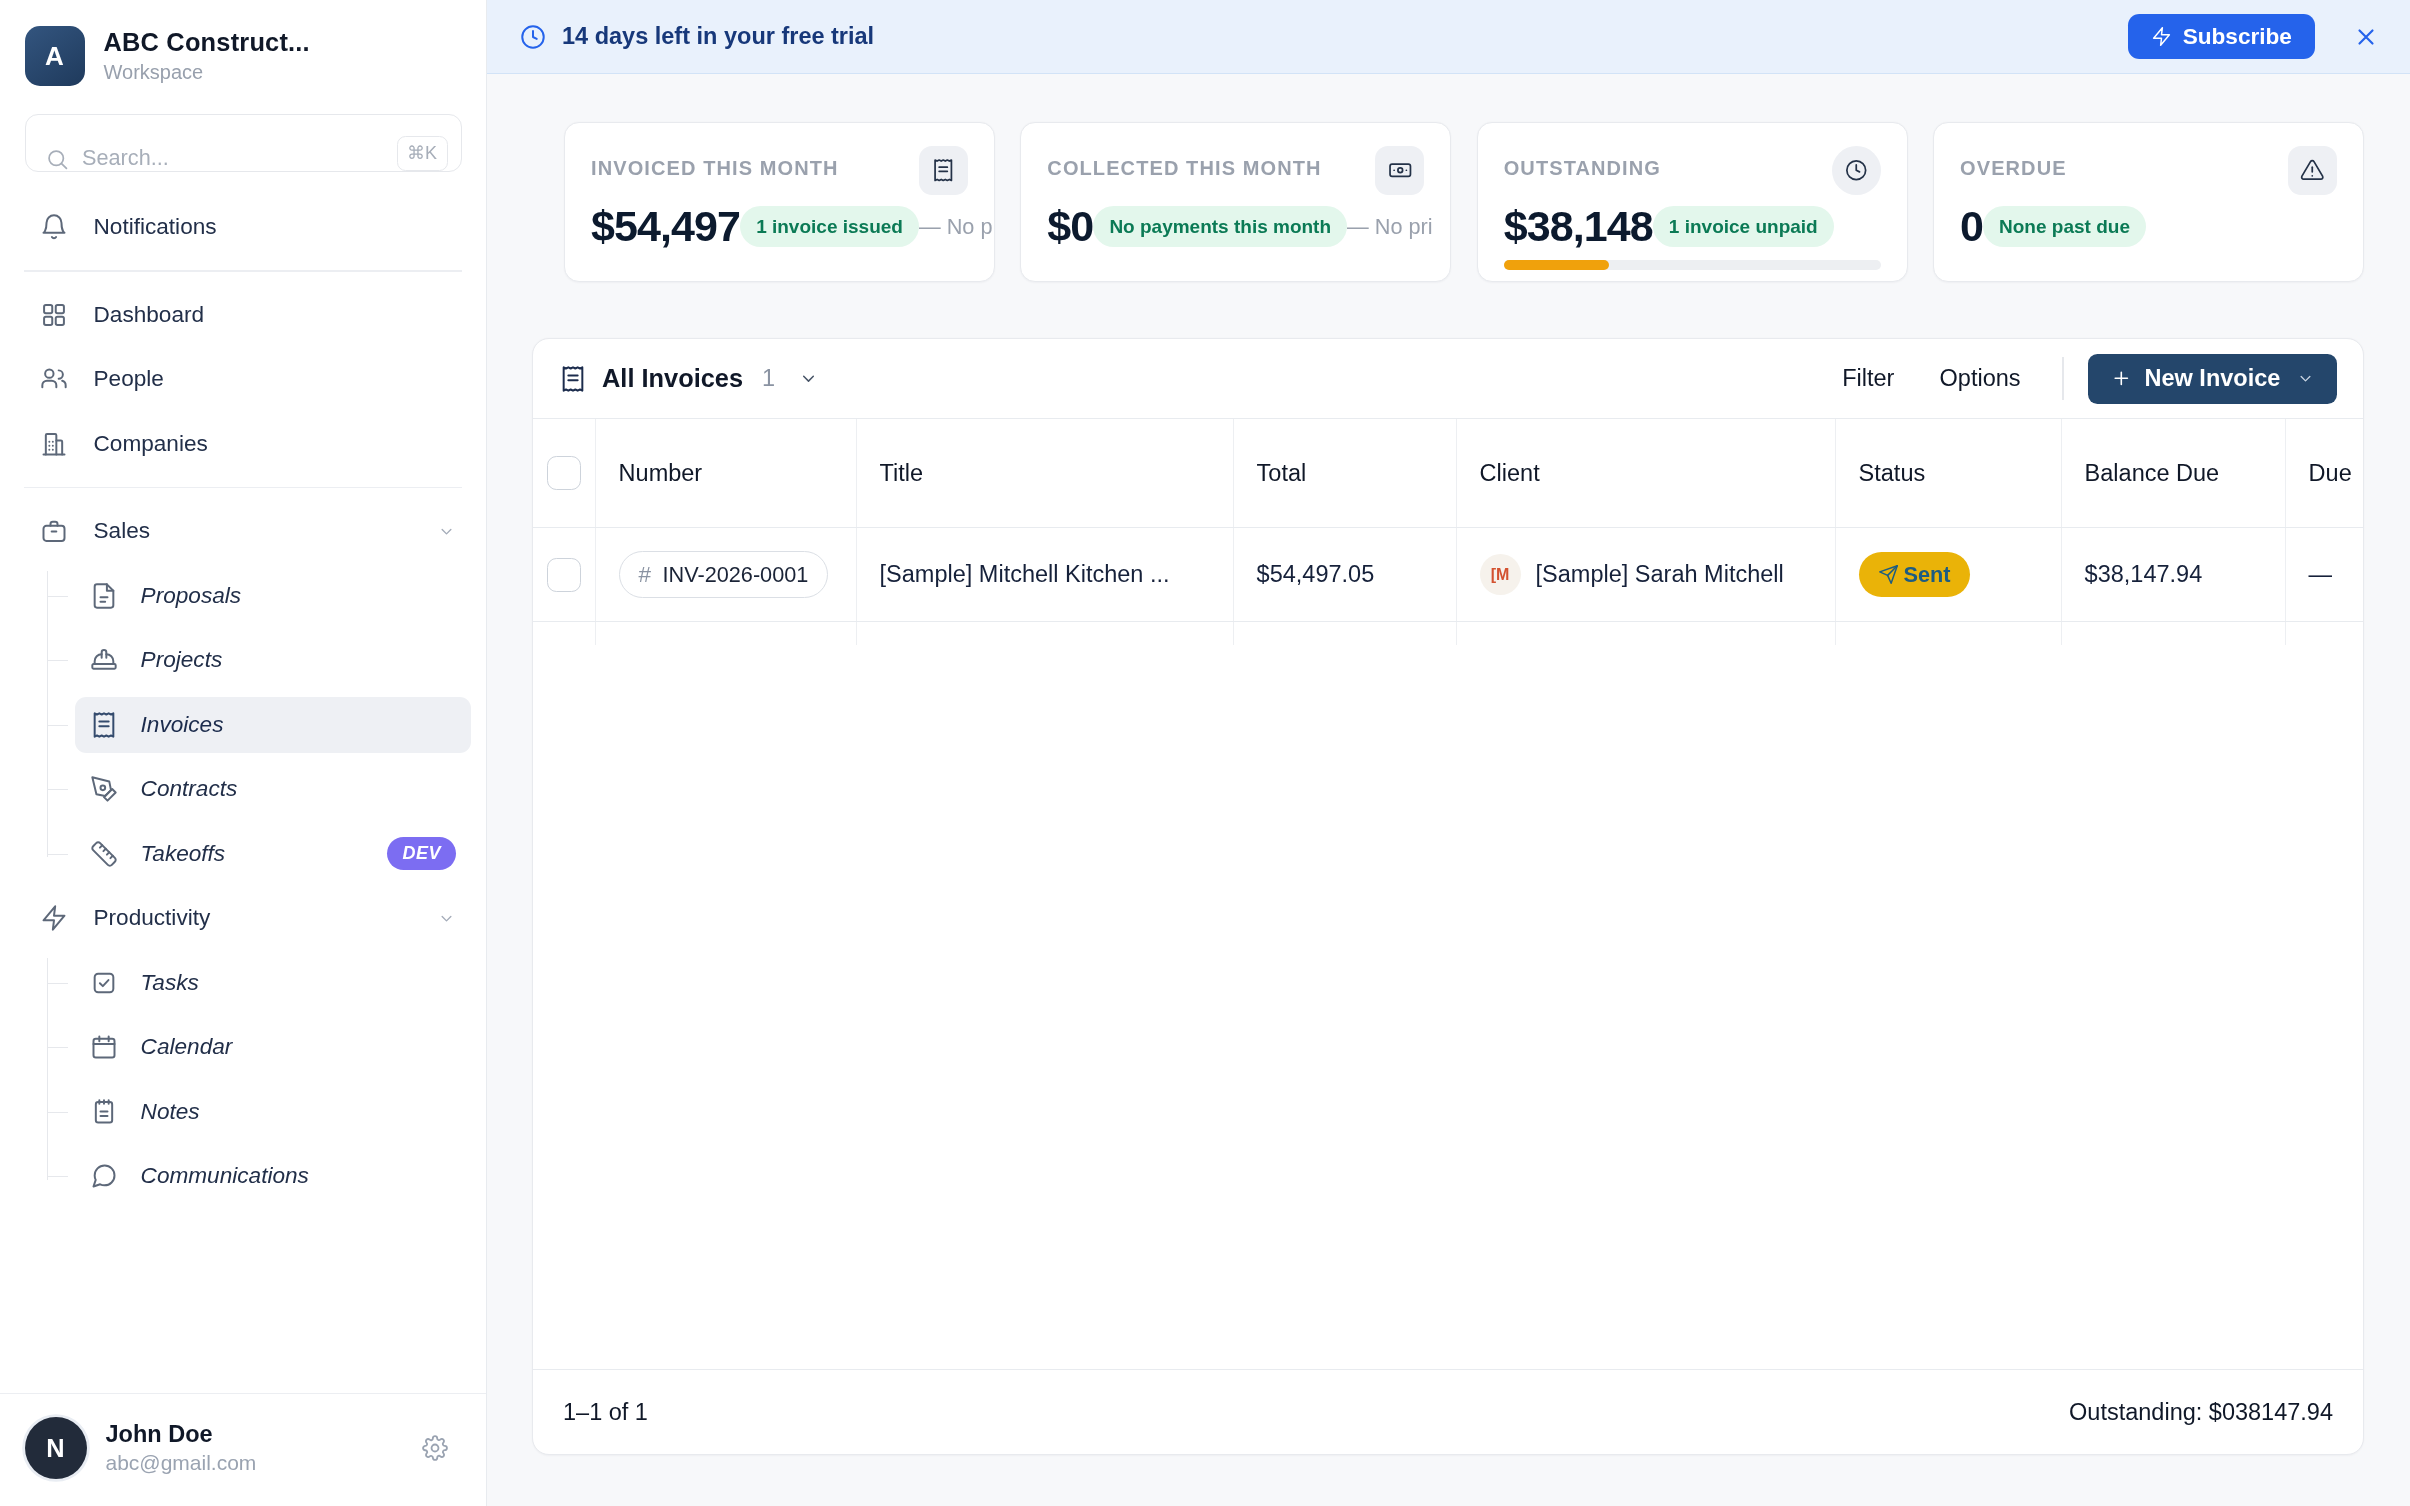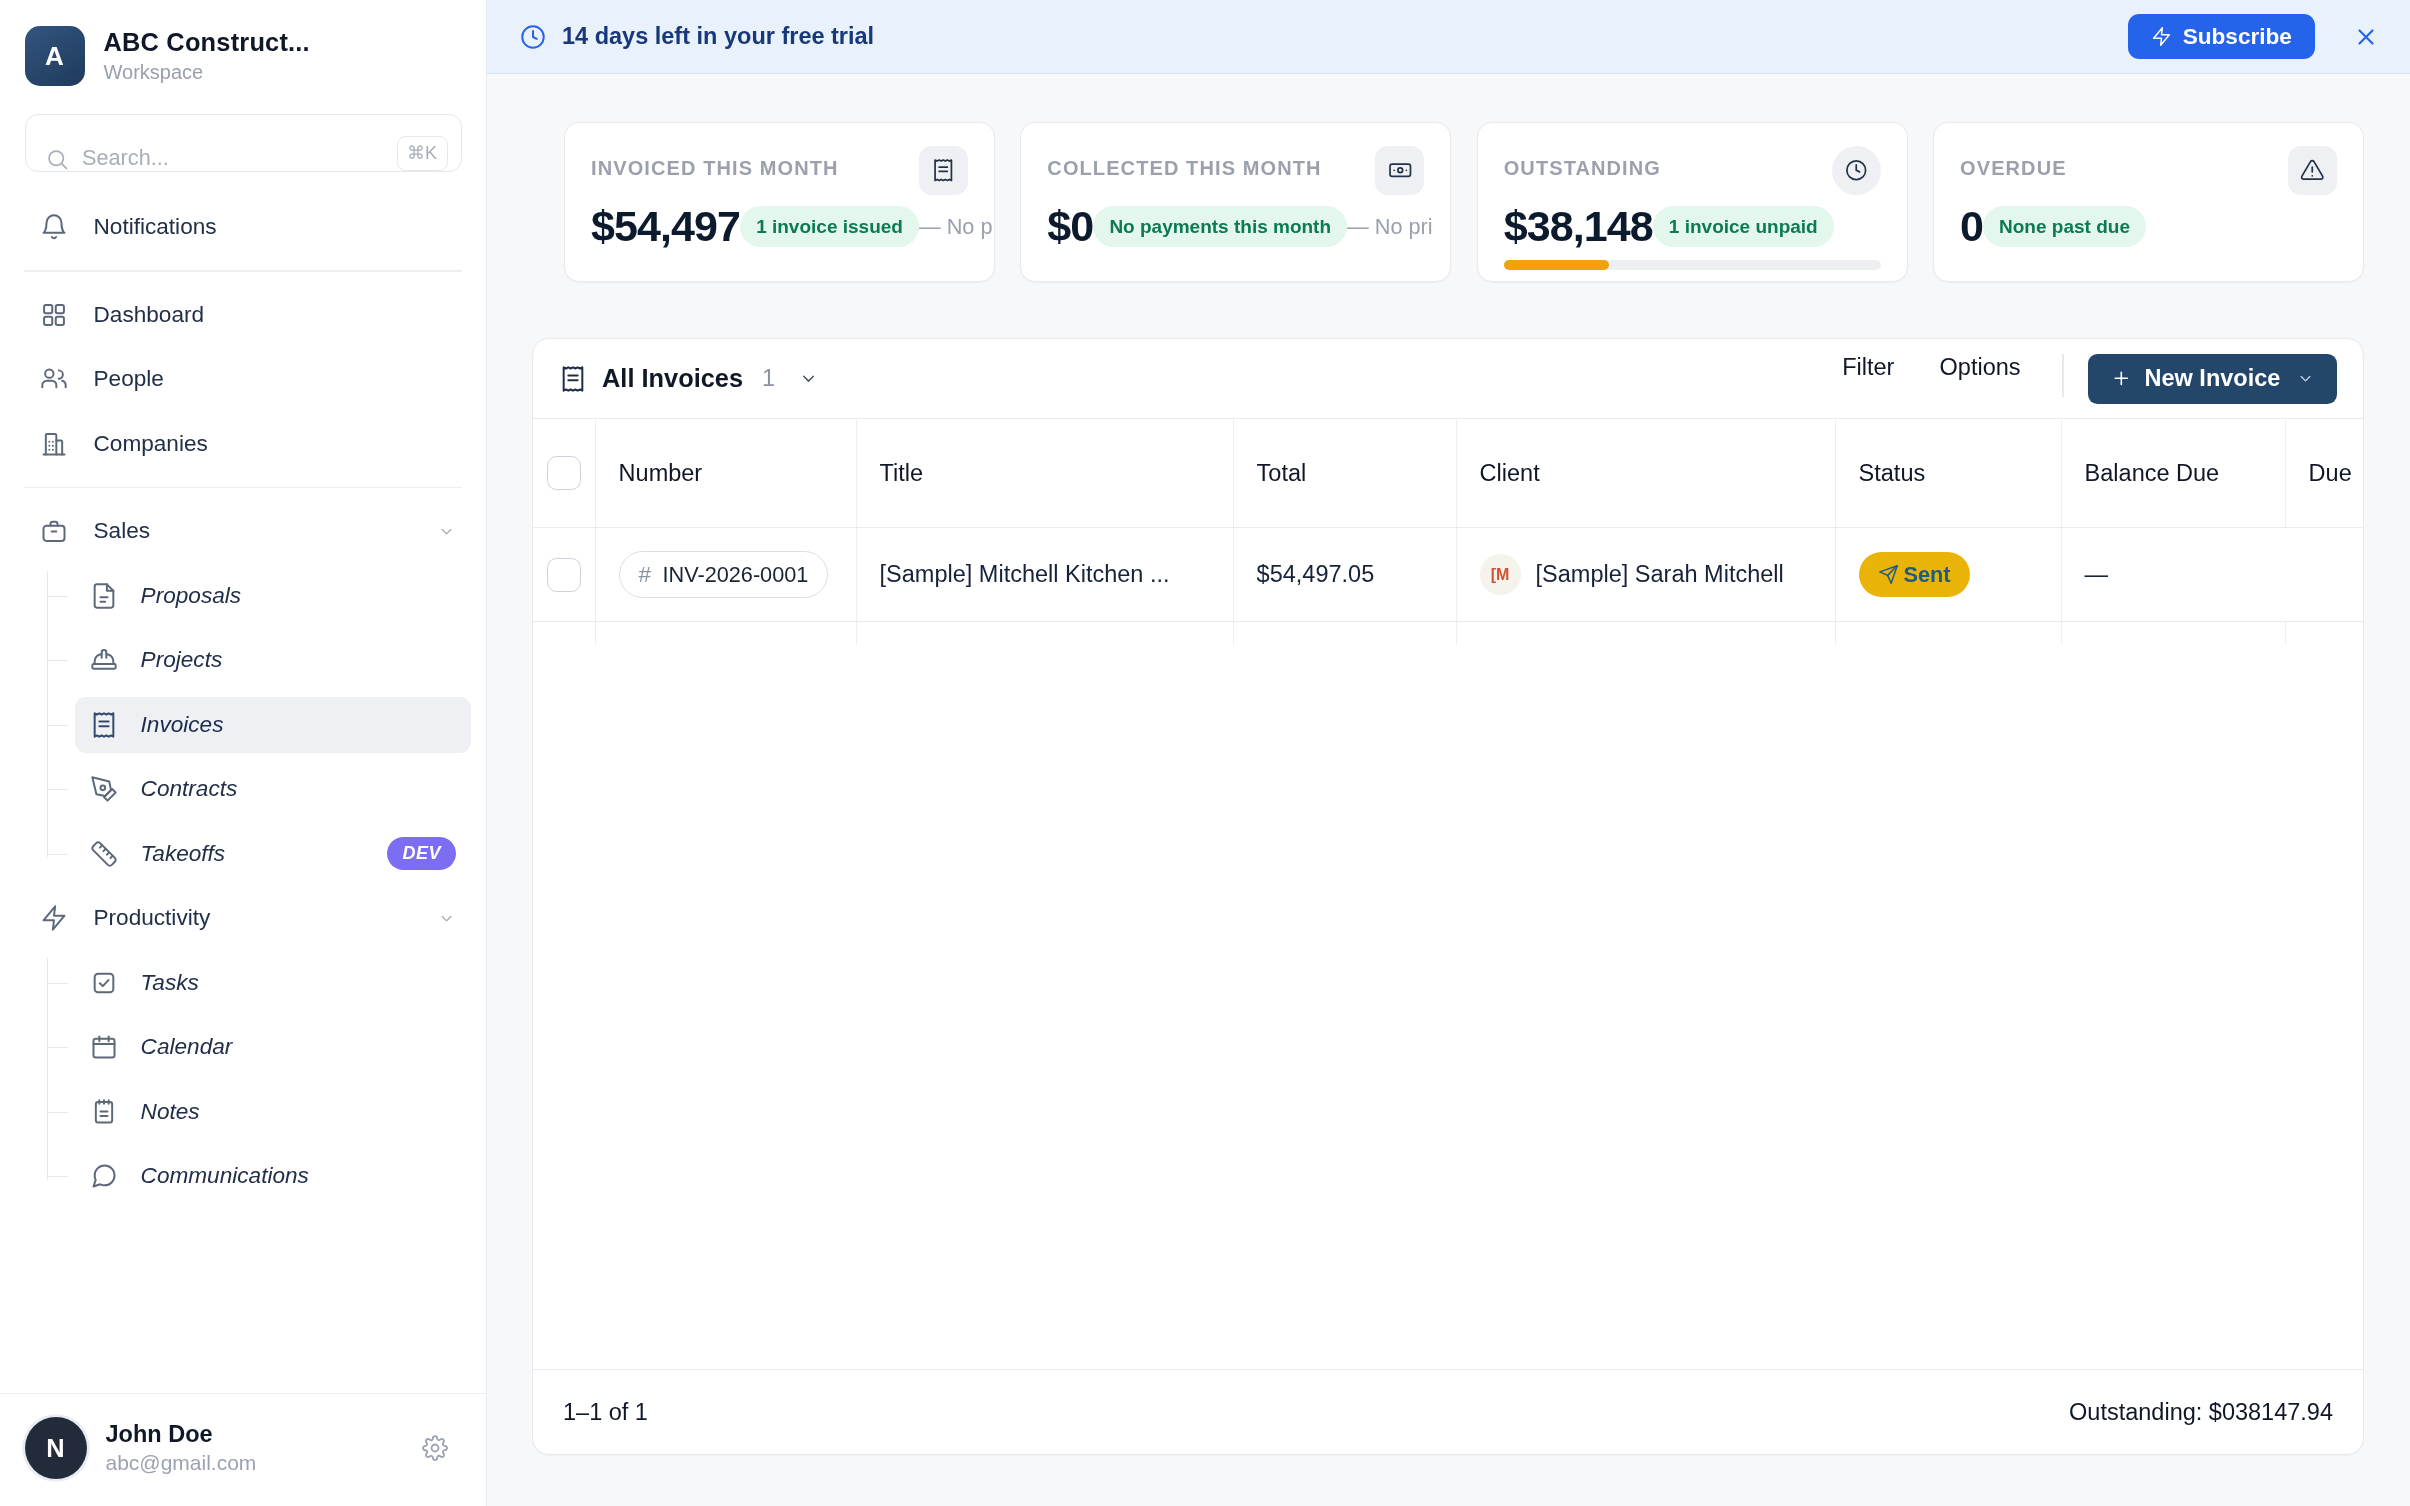--- a/index.html
+++ b/index.html
@@ -59,21 +59,21 @@
   .stat-note { color:#9aa1ad; font-size:21.7px; }
   .progress { position:absolute; left:26px; right:26px; bottom:11.3px; height:9.4px; border-radius:941px; background:#edeff2; }
   .progress > div { height:100%; border-radius:941px; background:#f0a10c; }
 
   .tcard { margin-top:56px; background:#fff; border:1.4px solid #e8eaee; border-radius:17px; flex:1; display:flex; flex-direction:column; overflow:hidden; box-shadow:0 0.9px 1.9px rgba(16,24,40,.04); min-height:0; }
   .toolbar { display:flex; align-items:center; padding:0 26px; height:79px; flex:none; }
   .tb-title { display:flex; align-items:center; gap:15px; font-size:25.4px; font-weight:bold; color:#101828; cursor:pointer; }
   .tb-title .nic { color:#1c2c4d; display:flex; }
   .tb-count { color:#8a93a2; font-weight:normal; font-size:23.5px; margin-left:3.8px; }
   .tb-title .chev { color:#475467; margin-left:7.5px; }
-  .tb-right { margin-left:auto; display:flex; align-items:flex-start; }
+  .tb-right { margin-left:auto; display:flex; align-items:center; }
   .tb-btn { font-size:23.5px; color:#101828; padding:0 22.6px; background:none; border:none; font-family:inherit; cursor:pointer; }
   .tb-sep { width:1.4px; height:43px; background:#e6e8ec; margin:0 24.5px 0 19px; }
   .btn-primary { height:50px; background:#24466b; color:#fff; border:none; border-radius:9.4px; display:flex; align-items:center; gap:12.2px; padding:0 21.7px; font-size:23.5px; font-weight:600; font-family:inherit; cursor:pointer; }
   .btn-primary .chev2 { color:#c8d4e2; display:flex; margin-left:3.8px; }
 
   .thead, .trow, .tghost { display:grid; grid-template-columns:63px 261px 377px 223px 379px 226px 224px 1fr; flex:none; }
   .thead { border-top:1.4px solid #e8ebef; border-bottom:1.4px solid #e8ebef; height:110px; }
   .th, .td { display:flex; align-items:center; padding:0 22.6px; border-right:1.4px solid #edeff2; overflow:hidden; white-space:nowrap; }
   .th:last-child, .td:last-child, .tg:last-child { border-right:none; }
   .th { font-size:23.5px; color:#101828; }
@@ -478,20 +478,21 @@
             <span class="sent-pill">
               <span style="display:flex">
                   <svg class="ic i22" viewBox="0 0 24 24">
                     <path d="M22 2 11 13"></path>
                     <path d="M22 2 15 22l-4-9-9-4Z"></path>
                   </svg>
                 </span>
               <span>Sent</span>
             </span>
           </div>
+          <div class="td">$38,147.94</div>
           <div class="td">—</div>
         </div>
 
         <div class="tghost">
           <div class="tg"></div>
             <div class="tg"></div>
             <div class="tg"></div>
             <div class="tg"></div>
             <div class="tg"></div>
             <div class="tg"></div>

